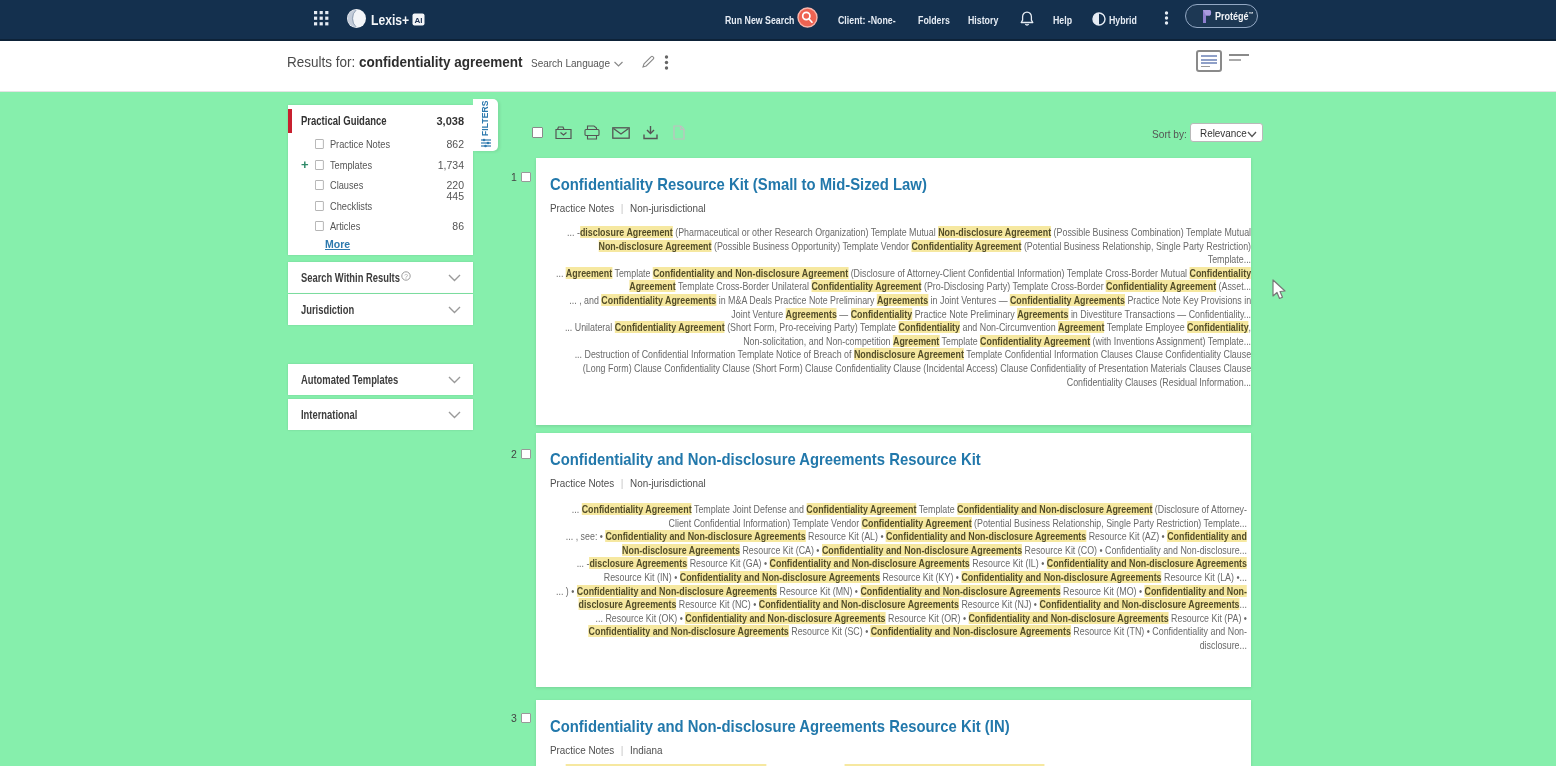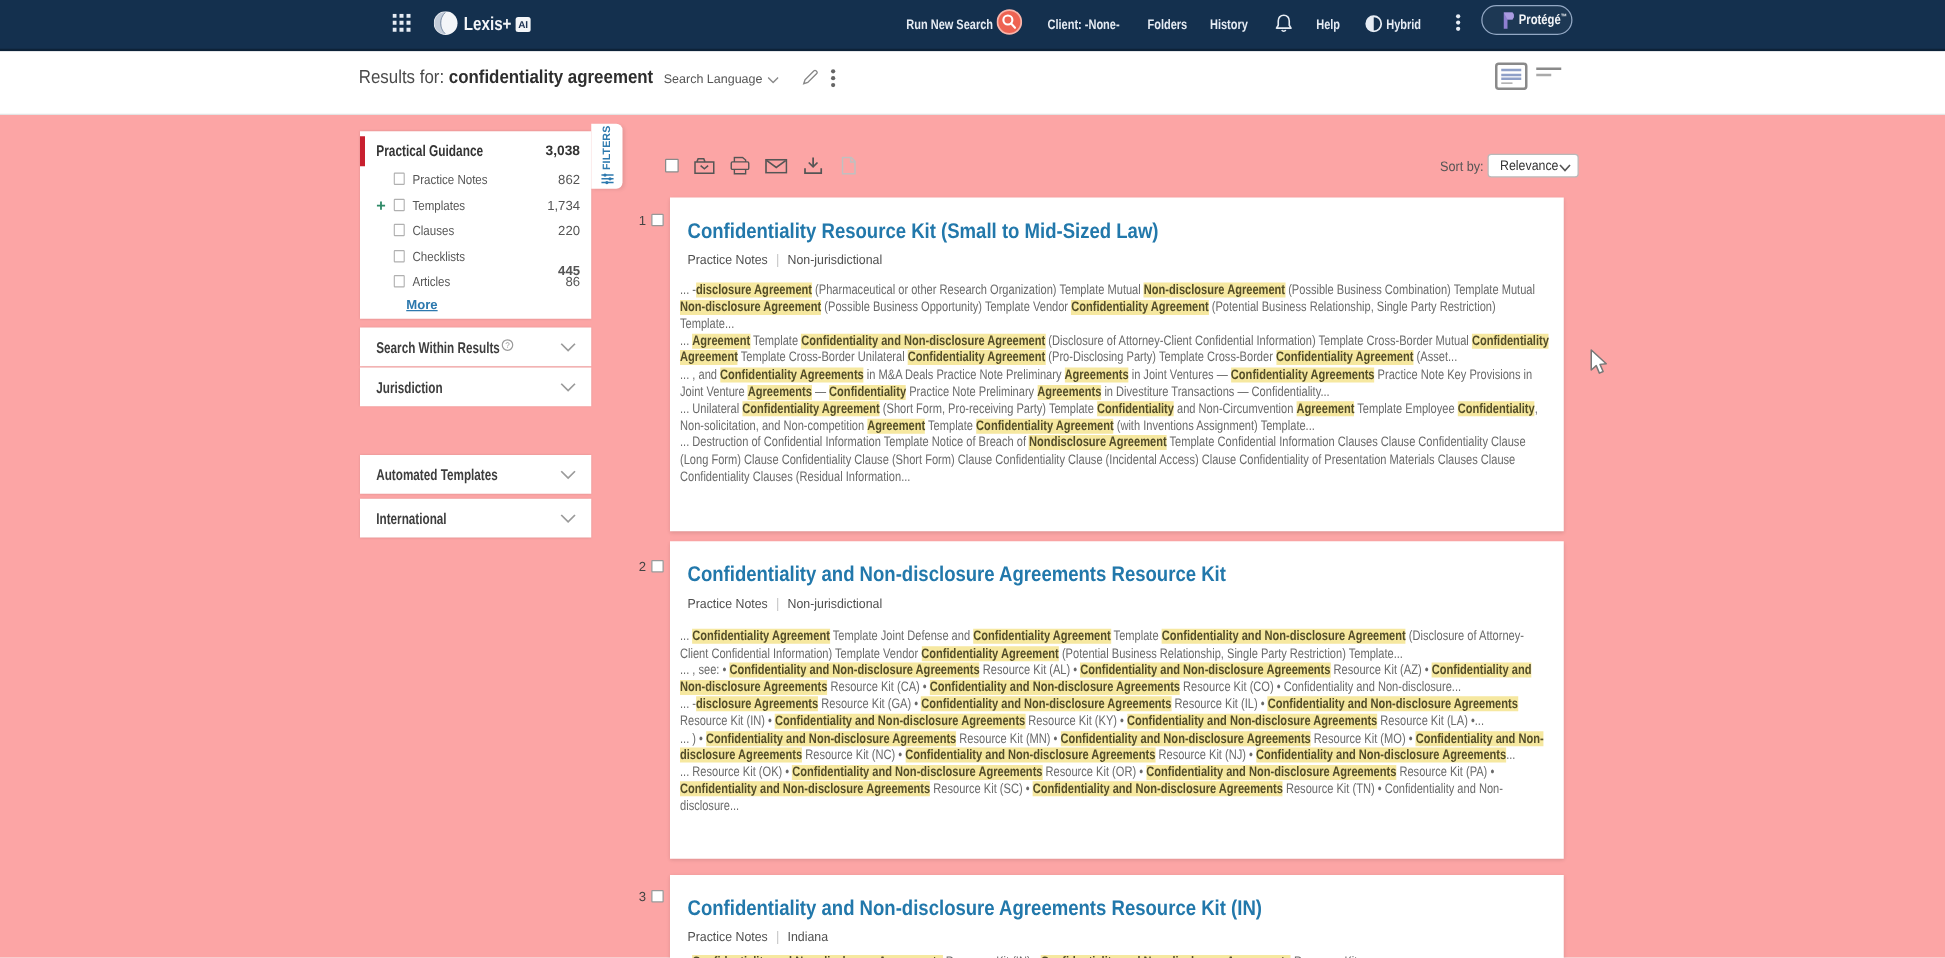--- a/index.html
+++ b/index.html
@@ -6,21 +6,21 @@
 html,body { width:1556px; height:766px; overflow:hidden; font-family:"Liberation Sans", sans-serif; background:#f4f4f4; }
 svg { display:block; }
 .abs { position:absolute; }
 .topbar { position:absolute; left:0; top:0; width:1556px; height:41px; background:#14304e; }
 .topbar::after { content:""; position:absolute; left:0; bottom:0; width:100%; height:2px; background:#0d2238; }
 .tbi { position:absolute; color:#e6ecf4; font-size:11px; font-weight:bold; top:14px; white-space:nowrap; transform:scaleX(0.8); transform-origin:0 0; }
 .resultsbar { position:absolute; left:0; top:41px; width:1556px; height:51px; background:#fff; border-bottom:1px solid #e4e4e4; }
 .rtitle { position:absolute; left:287px; top:12px; font-size:15px; color:#4a4a4a; white-space:nowrap; transform:scaleX(0.9); transform-origin:0 0; }
 .rtitle b { color:#2e2e2e; }
 .nat { position:absolute; left:531px; top:17px; font-size:10px; color:#555; white-space:nowrap; }
-.content { position:absolute; left:0; top:92px; width:1556px; height:674px; background:#fca5a5; }
+.content { position:absolute; left:0; top:92px; width:1556px; height:674px; background:#86efac; }
 
 .panel { position:absolute; left:288px; width:185px; background:#fff; box-shadow:0 0 2px rgba(0,0,0,0.12); }
 .p1 { top:13px; height:150px; }
 .redbar { position:absolute; left:0; top:4px; width:4px; height:24px; background:#c8202f; }
 .pg-h { position:absolute; left:13px; top:9px; font-size:12.5px; font-weight:bold; color:#333; white-space:nowrap; transform:scaleX(0.76); transform-origin:0 0; }
 .pg-c { position:absolute; right:9px; top:10px; font-size:11px; font-weight:bold; color:#333; }
 .fitem { position:absolute; left:27px; font-size:10.5px; color:#555; white-space:nowrap; transform:scaleX(0.88); transform-origin:0 0; }
 .cb { display:inline-block; width:10px; height:10px; border:1px solid #b0b0b0; background:#fff; vertical-align:-1px; margin-right:7px; border-radius:1px; }
 .fcnt { position:absolute; right:9px; font-size:10.5px; color:#555; }
 .plus { position:absolute; left:13px; color:#2f8a68; font-size:13px; font-weight:bold; }
@@ -33,21 +33,21 @@
 .sortlbl { position:absolute; left:1152px; top:36px; font-size:11px; color:#555; transform:scaleX(0.92); transform-origin:0 0; }
 .sortbox { position:absolute; left:1190px; top:31px; width:73px; height:19px; border:1px solid #b9b9b9; border-radius:3px; background:#fff; font-size:11px; color:#333; }
 .sortbox .sv { position:absolute; left:9px; top:3px; transform:scaleX(0.9); transform-origin:0 0; }
 
 .card { position:absolute; left:536px; width:715px; background:#fff; box-shadow:0 1px 3px rgba(0,0,0,0.12); overflow:hidden; }
 .rownum { position:absolute; font-size:10.5px; color:#444; }
 .rownum .cb { margin-left:4px; margin-right:0; border-color:#999; }
 .ctitle { position:absolute; left:14px; font-size:17px; font-weight:bold; color:#2278ab; white-space:nowrap; transform:scaleX(0.873); transform-origin:0 0; }
 .cmeta { position:absolute; left:14px; font-size:10.5px; color:#4f4f4f; white-space:nowrap; transform:scaleX(0.94); transform-origin:0 0; }
 .cmeta .sep { color:#c6c6c6; padding:0 7px; font-size:11px; }
-.snip { position:absolute; left:8px; }
+.snip { position:absolute; left:20px;text-align:right; }
 .line { white-space:nowrap; height:13.6px; line-height:13.6px; font-size:11px; color:#6a6a6a; transform:scaleX(0.806); transform-origin:0 50%; }
 .hl { background:#f6e8a0; color:#524c28; font-weight:bold; }
 .ic { position:absolute; }
 </style>
 </head>
 <body>
 <div class="topbar">
   <svg class="ic" style="left:314px;top:11px;" width="15" height="15">
       <g fill="#e6ecf4">
         <rect x="0" y="0" width="3.2" height="3.2"></rect>
@@ -133,21 +133,21 @@
     <div class="pg-h">Practical Guidance</div>
     <div class="pg-c">3,038</div>
     <div class="fitem" style="top:33px;"><span class="cb"></span>Practice Notes</div>
       <div class="fcnt" style="top:33px;">862</div>
     <div class="plus" style="top:52px;">+</div>
     <div class="fitem" style="top:54px;"><span class="cb"></span>Templates</div>
       <div class="fcnt" style="top:54px;">1,734</div>
     <div class="fitem" style="top:74px;"><span class="cb"></span>Clauses</div>
       <div class="fcnt" style="top:74px;margin-left:40px;">220</div>
     <div class="fitem" style="top:95px;"><span class="cb"></span>Checklists</div>
-      <div class="fcnt" style="top:106px;font-weight:bold;">445</div>
+      <div class="fcnt" style="top:85px;">445</div>
     <div class="fitem" style="top:115px;"><span class="cb"></span>Articles</div>
       <div class="fcnt" style="top:115px;">86</div>
     <div class="more" style="top:133px;">More</div>
   </div>
   <div class="cpanel" style="top:170px;">
       <div class="lbl">Search Within Results</div>
     <svg class="ic" style="left:113px;top:9px;" width="10" height="10">
         <circle cx="5" cy="5" r="4.2" fill="none" stroke="#9a9a9a" stroke-width="1"></circle>
         <text x="5" y="7.5" font-size="6.5" fill="#9a9a9a" text-anchor="middle" font-family="Liberation Sans">?</text>
       </svg>

